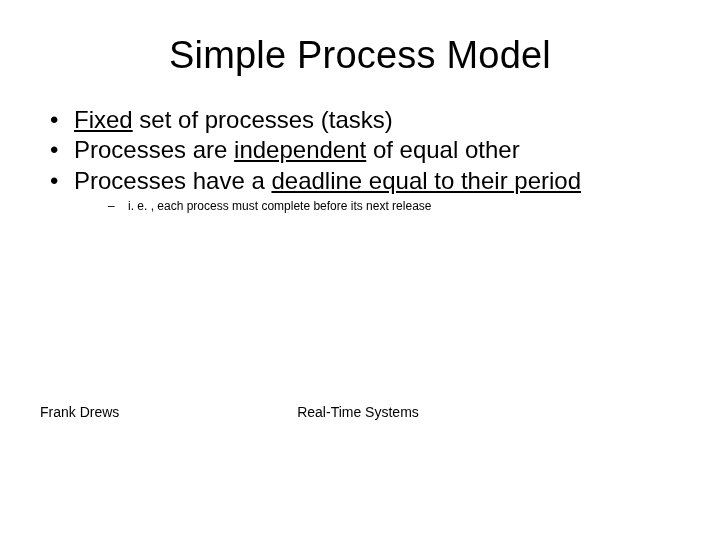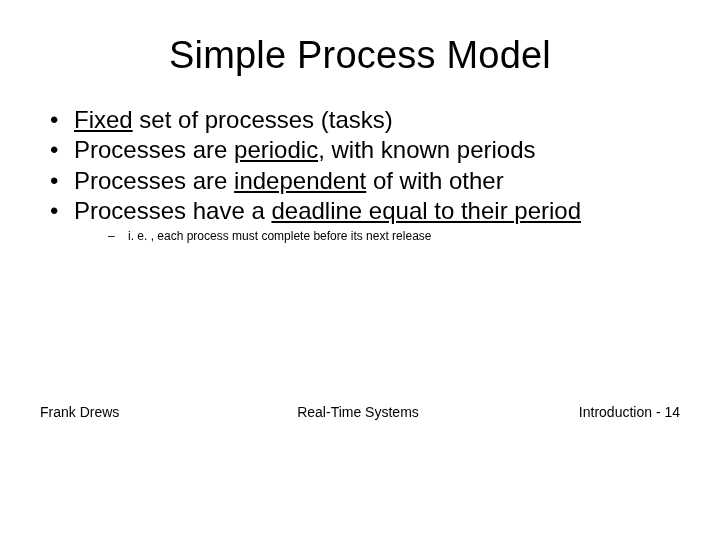--- a/index.html
+++ b/index.html
@@ -94,34 +94,30 @@
 
 <div class="slide">
 
   <h1 class="title">Simple Process Model</h1>
 
   <ul class="bullets">
     <li>
       <span></span><span class="u">Fixed</span><span> set of processes (tasks)</span>
     </li>
     <li>
-      <span>Processes are </span><span class="u">periodic</span><span>, with known periods</span>
-    </li>
-    <li>
-      <span>Processes are </span><span class="u">independent</span><span> of with other</span>
+      <span>Processes are </span><span class="u">independent</span><span> of equal other</span>
     </li>
     <li>
       <span>Processes have a </span><span class="u">deadline equal to their period</span><span></span>
       <ul class="subbullets">
         <li>
           <span>i. e. , each process must complete before its next release</span>
         </li>
       </ul>
     </li>
   </ul>
 
   <div class="footer">
     <span class="left">Frank Drews</span>
     <span class="center">Real-Time Systems</span>
-    <span class="right">Introduction - 14</span>
   </div>
 
 </div>
 
 </body></html>

